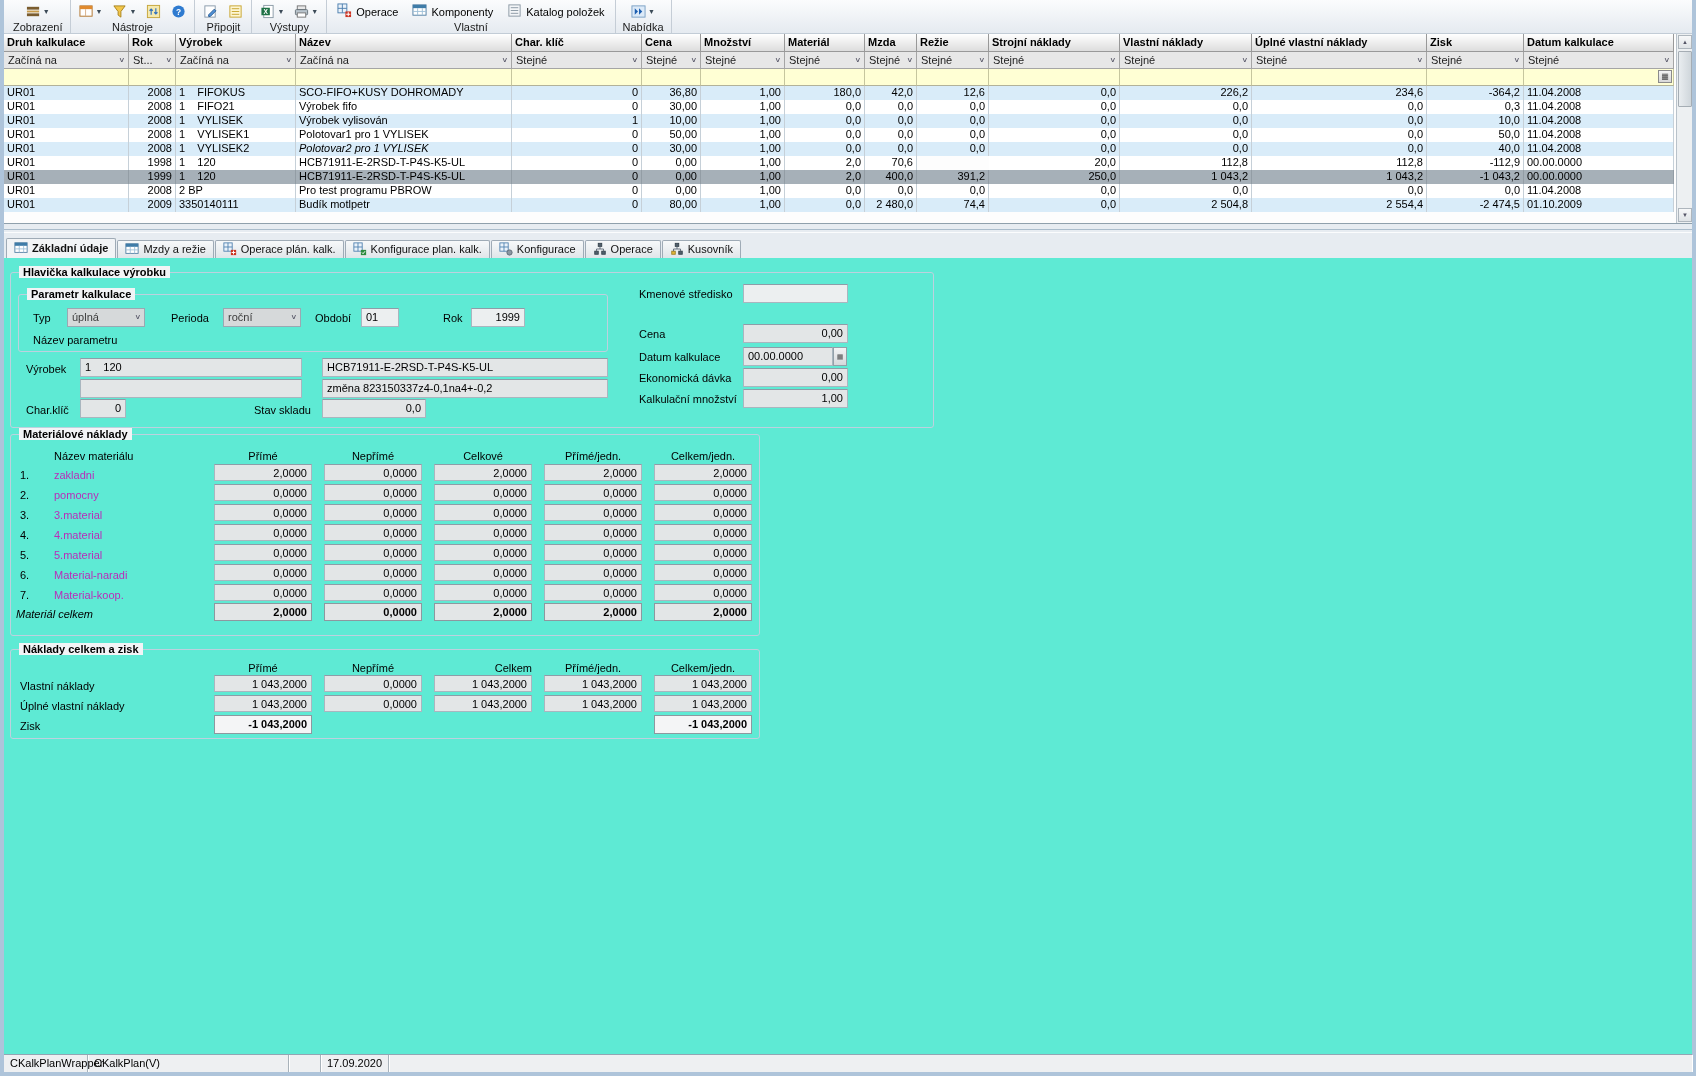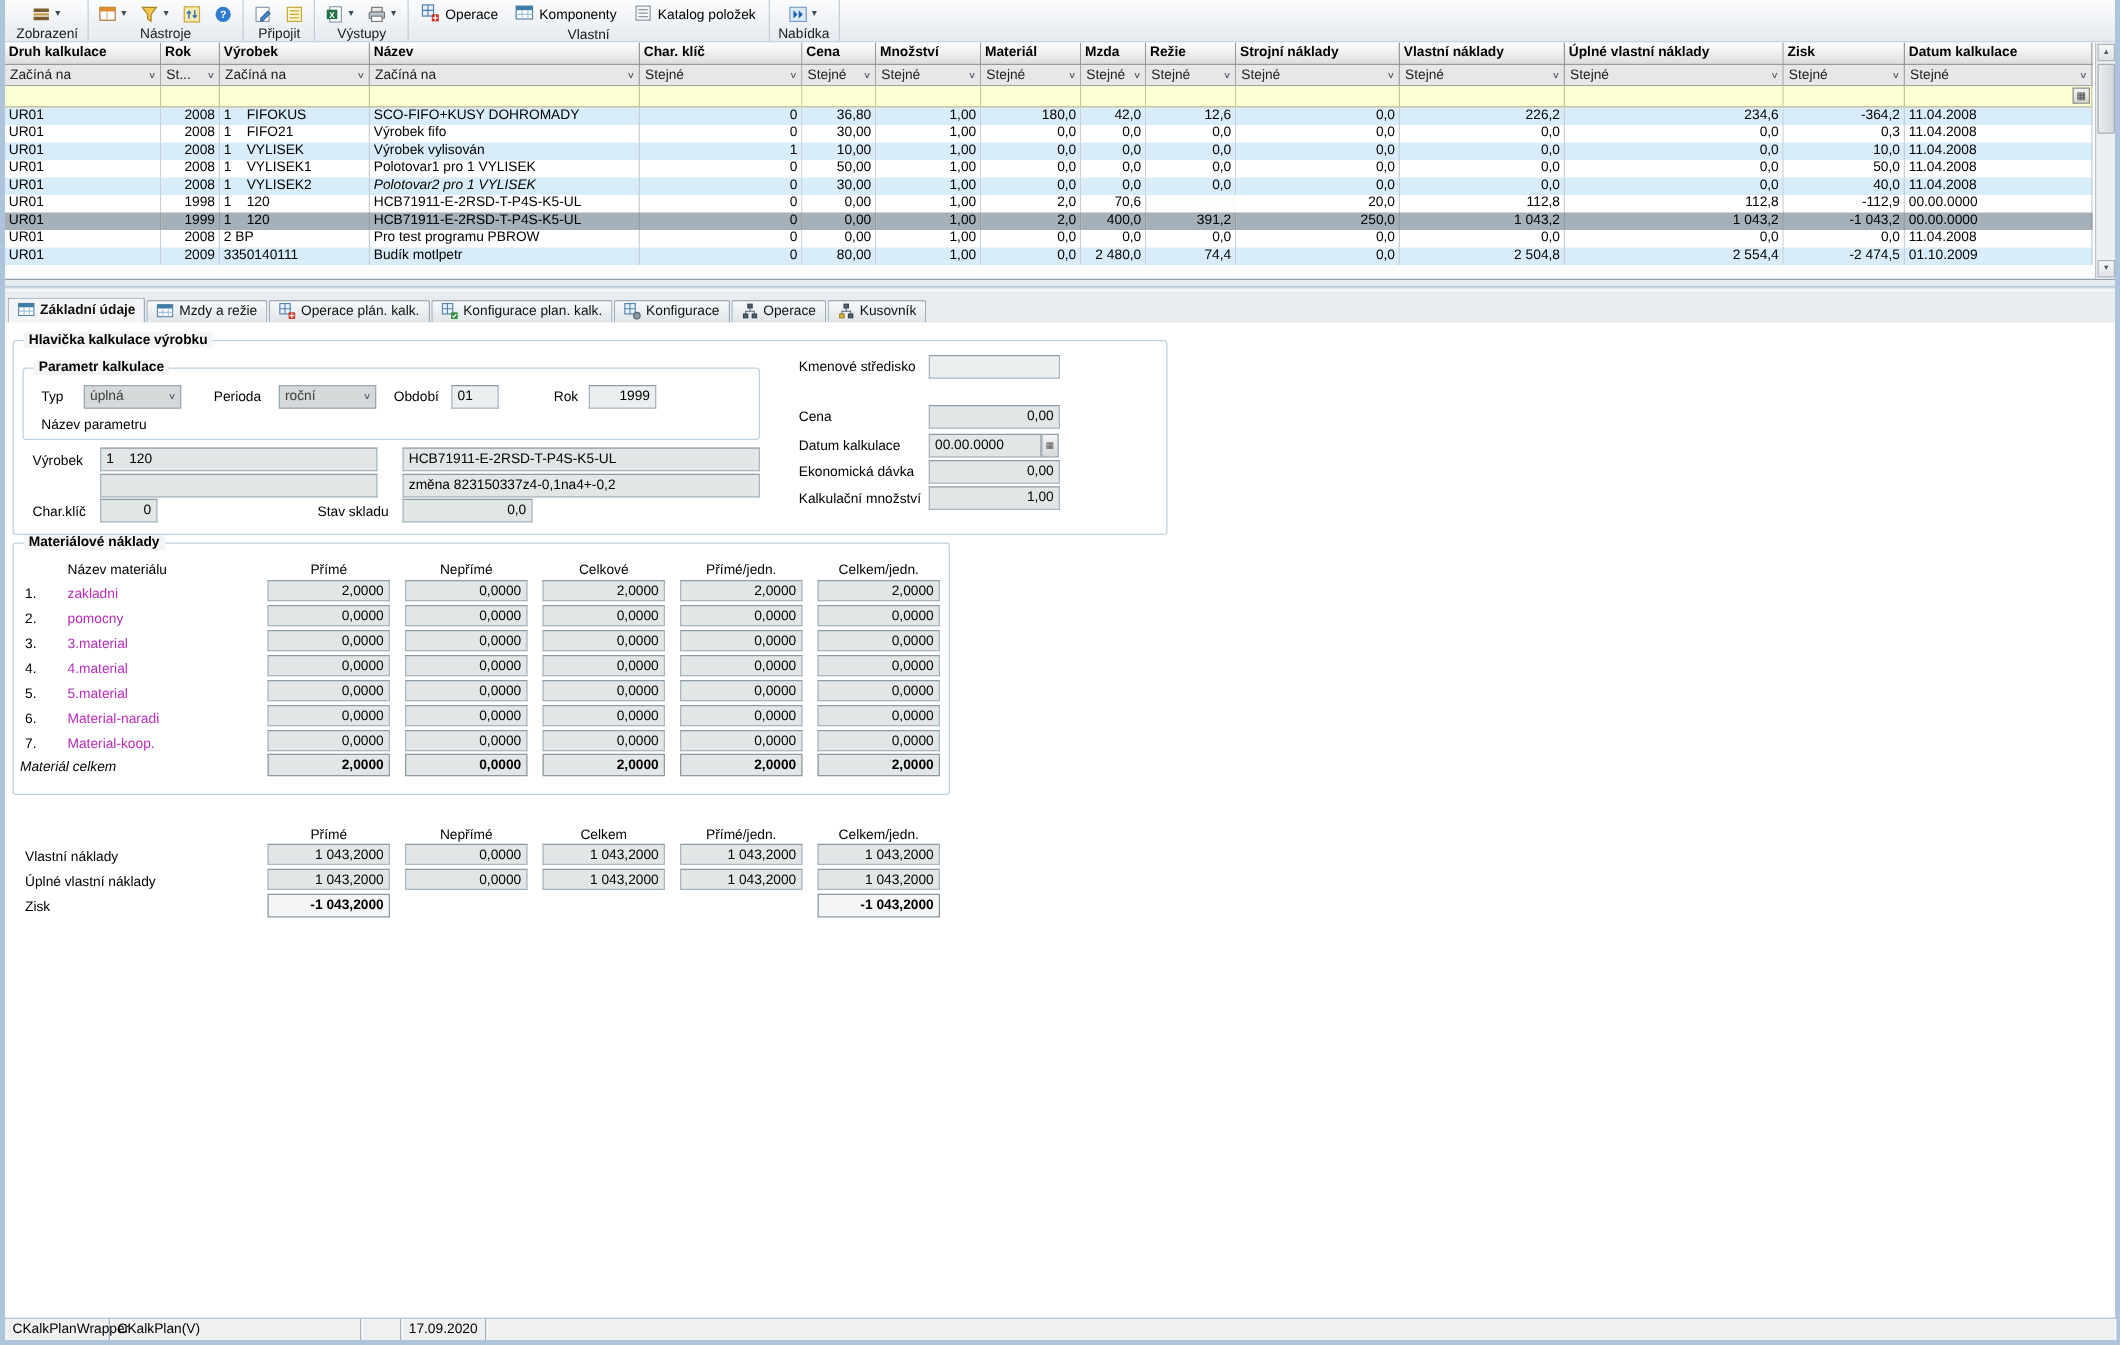--- a/index.html
+++ b/index.html
@@ -54,21 +54,21 @@
 
   
   .sep { height:14px; background:#e7ecf1; position:relative; flex:0 0 auto; }
   .sep::after { content:""; position:absolute; left:0; right:0; top:5px; height:2px; border-top:1px solid #aabccb; border-bottom:1px solid #fbfcfd; }
   .tabbar { height:20px; display:flex; align-items:flex-end; padding-left:2px; background:#e7ecf1; gap:1px; flex:0 0 auto; }
   .tab { height:18px; display:flex; align-items:center; gap:4px; padding:0 7px 1px; background:linear-gradient(#f7f9fa,#e0e5e9);
     border:1px solid #9fabb6; border-bottom:none; border-radius:2px 2px 0 0; color:#111; white-space:nowrap; }
   .tab.active { height:20px; background:#f2f4f6; font-weight:bold; }
 
   
-  .content { position:relative; flex:1; background:#ffffff; }
+  .content { position:relative; flex:1; background:#5eead4; }
   .gbox { position:absolute; border:1px solid #bdd1de; border-radius:3px; }
   .glabel { position:absolute; top:-7px; left:8px; background:#f2f4f6; padding:0 4px; font-weight:bold; white-space:nowrap; }
   .flabel { position:absolute; line-height:17px; white-space:nowrap; }
   .fld { position:absolute; height:19px; background:#e3e6e7; border:1px solid #a9b6bf; border-top-color:#8d9da8;
     padding:0 4px; line-height:17px; white-space:pre; overflow:hidden; }
   .fld.num { text-align:right; }
   .fld.lite { background:#eceff0; }
   .fld.white { background:#f4f5f6; border-color:#8d989f; }
   .combo { position:absolute; height:19px; background:#d6d9da; border:1px solid #9aa8b2; color:#3c3c3c;
     padding:0 14px 0 4px; line-height:17px; }
@@ -693,24 +693,27 @@
       </div>
     <span class="flabel" style="left:12px;top:348px;font-style:italic;">Materiál celkem</span>
     <div id="mat-total">
         <span class="fld num b" style="left: 210px; top: 345px; width: 98px; height: 18px; border-color: rgb(141, 152, 159);">2,0000</span>
         <span class="fld num b" style="left: 320px; top: 345px; width: 98px; height: 18px; border-color: rgb(141, 152, 159);">0,0000</span>
         <span class="fld num b" style="left: 430px; top: 345px; width: 98px; height: 18px; border-color: rgb(141, 152, 159);">2,0000</span>
         <span class="fld num b" style="left: 540px; top: 345px; width: 98px; height: 18px; border-color: rgb(141, 152, 159);">2,0000</span>
         <span class="fld num b" style="left: 650px; top: 345px; width: 98px; height: 18px; border-color: rgb(141, 152, 159);">2,0000</span>
       </div>
 
+    <div class="gbox" style="left:6px;top:391px;width:750px;height:90px;">
+      <span class="glabel">Náklady celkem a zisk</span>
+    </div>
     <div id="tot-headers">
         <span class="flabel" style="left: 210px; top: 402px; width: 98px; text-align: center;">Přímé</span>
         <span class="flabel" style="left: 320px; top: 402px; width: 98px; text-align: center;">Nepřímé</span>
-        <span class="flabel" style="left: 430px; top: 402px; width: 98px; text-align: center;">Celkem</span>
+        <span class="flabel" style="left: 430px; top: 402px; width: 98px; text-align: right;">Celkem</span>
         <span class="flabel" style="left: 540px; top: 402px; width: 98px; text-align: center;">Přímé/jedn.</span>
         <span class="flabel" style="left: 650px; top: 402px; width: 98px; text-align: center;">Celkem/jedn.</span>
       </div>
     <div id="tot-rows">
         <span class="flabel" style="left: 16px; top: 420px;">Vlastní náklady</span>
         <span class="fld num" style="left: 210px; top: 417px; width: 98px; height: 17px;">1 043,2000</span>
         <span class="fld num" style="left: 320px; top: 417px; width: 98px; height: 17px;">0,0000</span>
         <span class="fld num" style="left: 430px; top: 417px; width: 98px; height: 17px;">1 043,2000</span>
         <span class="fld num" style="left: 540px; top: 417px; width: 98px; height: 17px;">1 043,2000</span>
         <span class="fld num" style="left: 650px; top: 417px; width: 98px; height: 17px;">1 043,2000</span>

